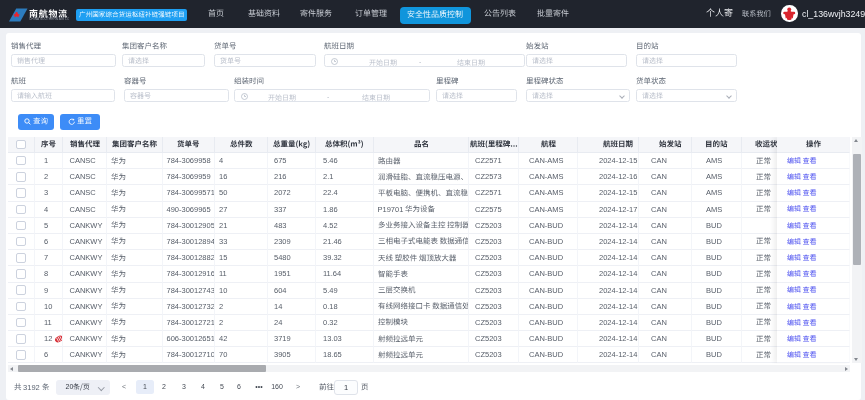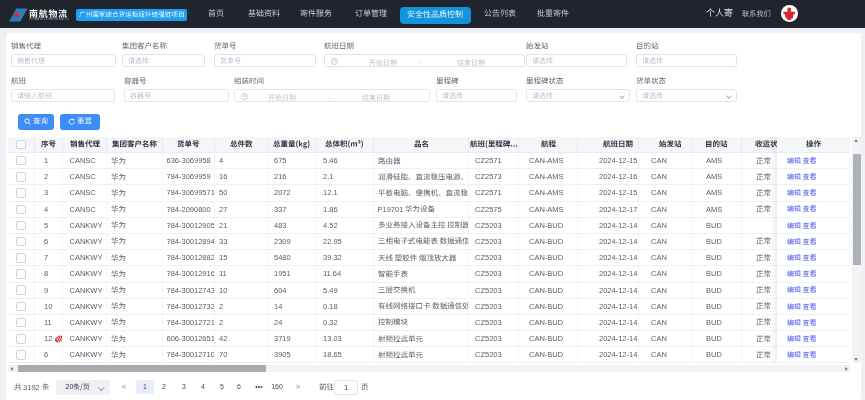--- a/index.html
+++ b/index.html
@@ -367,20 +367,21 @@
   <div id="avatar">
     <svg width="16.5" height="16.5" viewBox="0 0 16 16">
       <g fill="#d9252e">
         <circle cx="8" cy="4.4" r="1.9"></circle>
         <path d="M8 4.5 L12.2 8.8 L11.4 13.2 L8 11.0 L4.6 13.2 L3.8 8.8 Z"></path>
         <rect x="2.2" y="6.6" width="11.6" height="2.4" rx="1.2"></rect>
         <rect x="5.7" y="9.0" width="4.6" height="5.6" rx="1.6"></rect>
       </g>
     </svg>
   </div>
+  <div class="navtxt" style="left:802px;font-size:8.8px;color:#eef0f4">cl_136wvjh3249</div>
 </div>
 <div id="card"></div>
 
 <div class="flabel" style="left:11px;top:42px"><svg width="30.0" height="6.6" style="overflow:visible" class="zt">
       <g fill="#5a6370" transform="translate(0,6.6) scale(0.0075,-0.0075)">
         <use href="#g169" x="0"></use>
         <use href="#g170" x="1000"></use>
         <use href="#g171" x="2000"></use>
         <use href="#g50" x="3000"></use>
       </g>
@@ -755,21 +756,21 @@
 <tr>
         <td style="text-align:center"><span class="cb"></span></td>
         <td style="padding-left:9px">1</td>
         <td style="padding-left:6.5px">CANSC</td>
         <td style="padding-left:4px"><svg width="15.0" height="6.6" style="overflow:visible" class="zt">
             <g fill="#565d68" transform="translate(0,6.6) scale(0.0075,-0.0075)">
               <use href="#g0" x="0"></use>
               <use href="#g1" x="1000"></use>
             </g>
           </svg></td>
-        <td style="padding-left:3.5px">636-3069958</td>
+        <td style="padding-left:3.5px">784-3069958</td>
         <td style="padding-left:4px">4</td>
         <td style="padding-left:6px">675</td>
         <td style="padding-left:7px">5.46</td>
         <td style="padding-left:3.5px"><svg width="22.5" height="6.6" style="overflow:visible" class="zt">
             <g fill="#565d68" transform="translate(0,6.6) scale(0.0075,-0.0075)">
               <use href="#g2" x="0"></use>
               <use href="#g3" x="1000"></use>
               <use href="#g4" x="2000"></use>
             </g>
           </svg></td>
@@ -835,21 +836,21 @@
         <td style="padding-left:6.5px">CANSC</td>
         <td style="padding-left:4px"><svg width="15.0" height="6.6" style="overflow:visible" class="zt">
             <g fill="#565d68" transform="translate(0,6.6) scale(0.0075,-0.0075)">
               <use href="#g0" x="0"></use>
               <use href="#g1" x="1000"></use>
             </g>
           </svg></td>
         <td style="padding-left:3.5px">784-30699571</td>
         <td style="padding-left:4px">50</td>
         <td style="padding-left:6px">2072</td>
-        <td style="padding-left:7px">12.1</td>
+        <td style="padding-left:7px">22.4</td>
         <td style="padding-left:3.5px"><svg width="112.5" height="6.6" style="overflow:visible" class="zt">
             <g fill="#565d68" transform="translate(0,6.6) scale(0.0075,-0.0075)">
               <use href="#g20" x="0"></use>
               <use href="#g21" x="1000"></use>
               <use href="#g16" x="2000"></use>
               <use href="#g22" x="3000"></use>
               <use href="#g11" x="4000"></use>
               <use href="#g23" x="5000"></use>
               <use href="#g24" x="6000"></use>
               <use href="#g25" x="7000"></use>
@@ -877,21 +878,21 @@
 <tr>
         <td style="text-align:center"><span class="cb"></span></td>
         <td style="padding-left:9px">4</td>
         <td style="padding-left:6.5px">CANSC</td>
         <td style="padding-left:4px"><svg width="15.0" height="6.6" style="overflow:visible" class="zt">
             <g fill="#565d68" transform="translate(0,6.6) scale(0.0075,-0.0075)">
               <use href="#g0" x="0"></use>
               <use href="#g1" x="1000"></use>
             </g>
           </svg></td>
-        <td style="padding-left:3.5px">784-2090800</td>
+        <td style="padding-left:3.5px">490-3069965</td>
         <td style="padding-left:4px">27</td>
         <td style="padding-left:6px">337</td>
         <td style="padding-left:7px">1.86</td>
         <td style="padding-left:3.5px">P19701 <svg width="30.0" height="6.6" style="overflow:visible" class="zt">
             <g fill="#565d68" transform="translate(0,6.6) scale(0.0075,-0.0075)">
               <use href="#g0" x="0"></use>
               <use href="#g1" x="1000"></use>
               <use href="#g26" x="2000"></use>
               <use href="#g27" x="3000"></use>
             </g>
@@ -953,21 +954,21 @@
         <td style="padding-left:6.5px">CANKWY</td>
         <td style="padding-left:4px"><svg width="15.0" height="6.6" style="overflow:visible" class="zt">
             <g fill="#565d68" transform="translate(0,6.6) scale(0.0075,-0.0075)">
               <use href="#g0" x="0"></use>
               <use href="#g1" x="1000"></use>
             </g>
           </svg></td>
         <td style="padding-left:3.5px">784-30012894</td>
         <td style="padding-left:4px">33</td>
         <td style="padding-left:6px">2309</td>
-        <td style="padding-left:7px">22.95</td>
+        <td style="padding-left:7px">21.46</td>
         <td style="padding-left:3.5px"><svg width="114.2" height="6.6" style="overflow:visible" class="zt">
             <g fill="#565d68" transform="translate(0,6.6) scale(0.0075,-0.0075)">
               <use href="#g39" x="0"></use>
               <use href="#g40" x="1000"></use>
               <use href="#g16" x="2000"></use>
               <use href="#g41" x="3000"></use>
               <use href="#g42" x="4000"></use>
               <use href="#g16" x="5000"></use>
               <use href="#g43" x="6000"></use>
               <use href="#g44" x="7000"></use>

